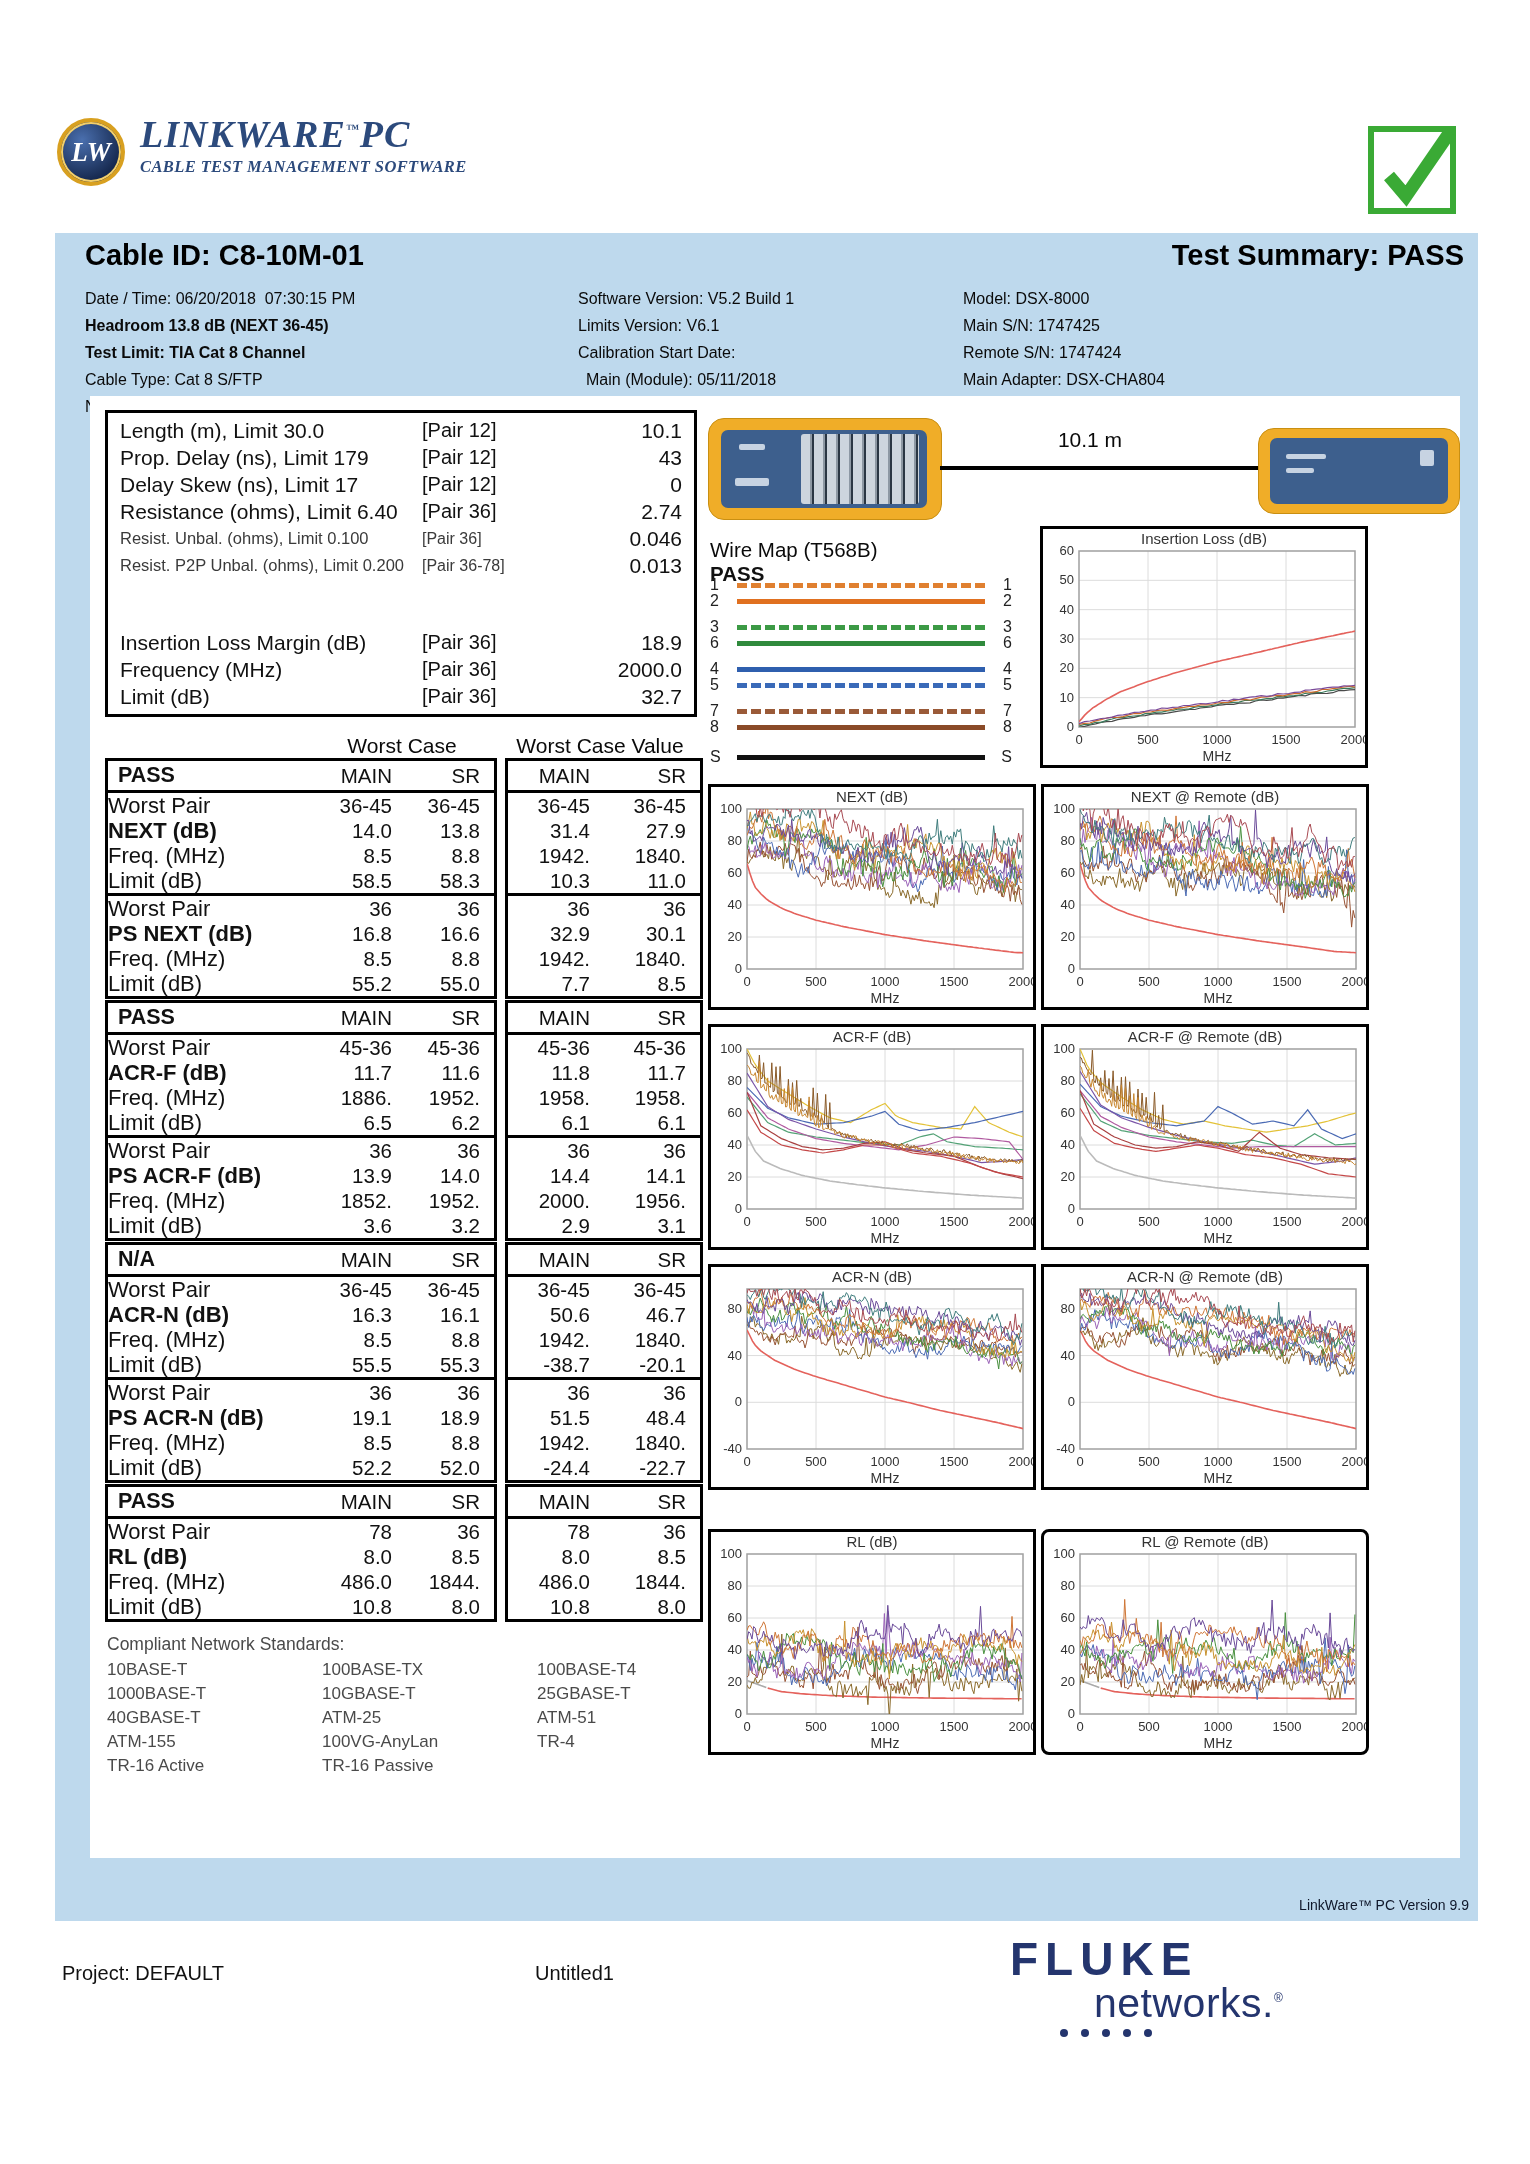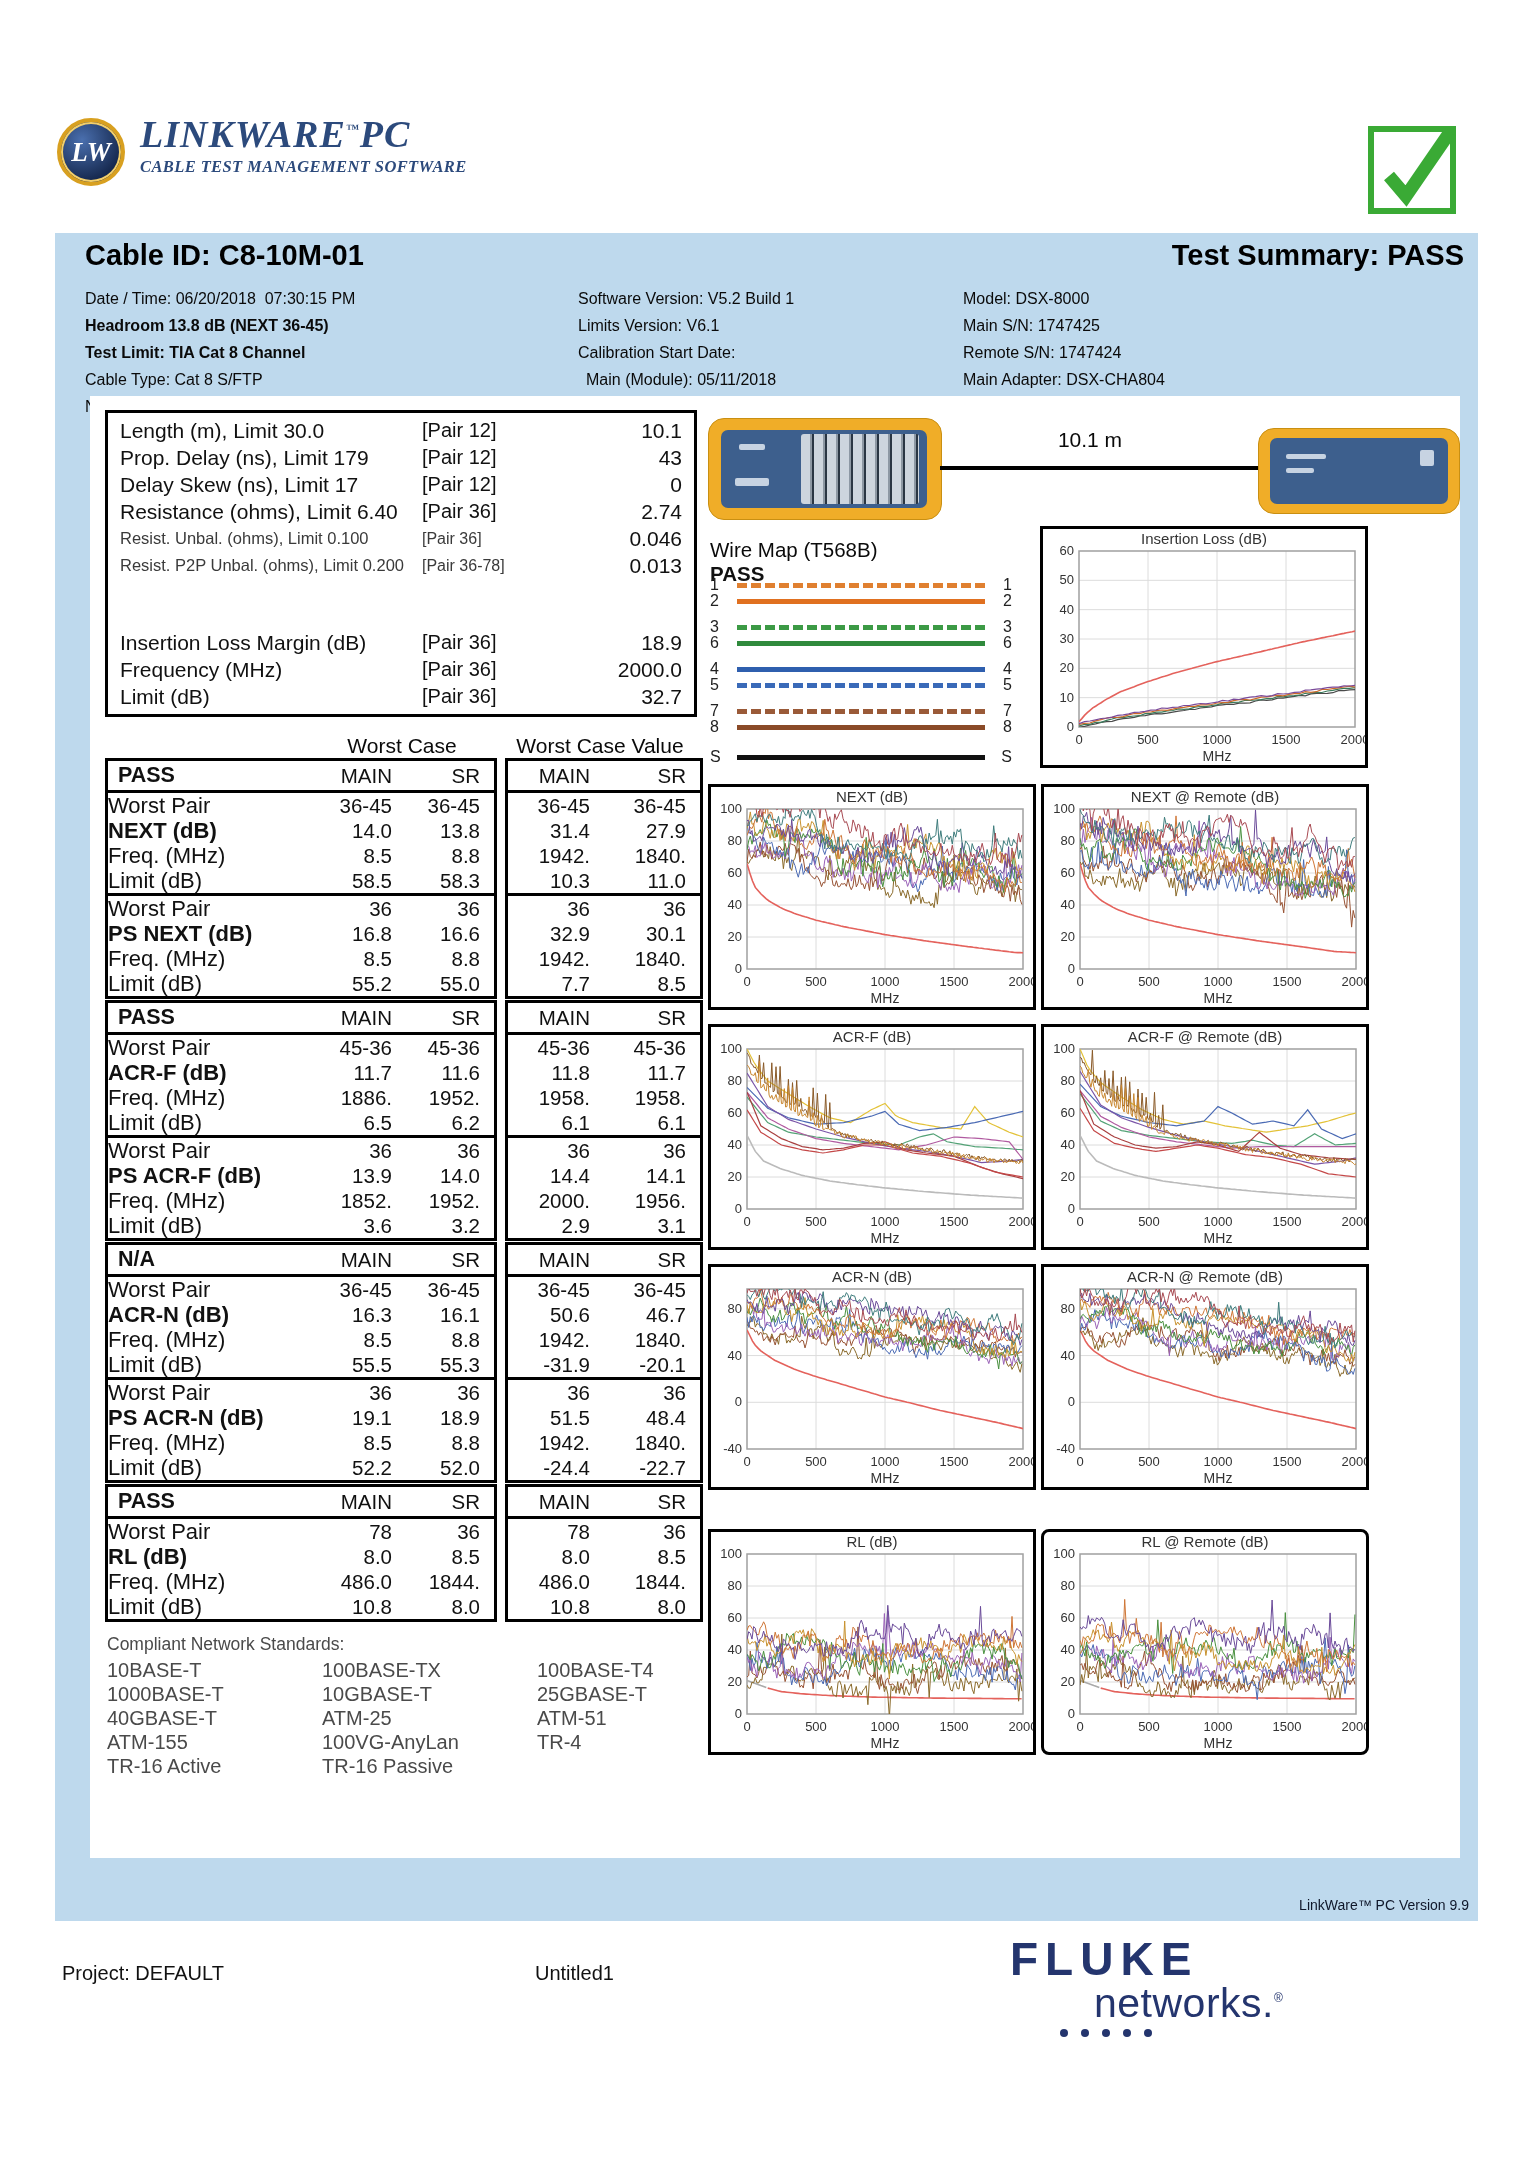--- a/index.html
+++ b/index.html
@@ -53,21 +53,21 @@
   .rt-head .col{font-size:20.5px;text-align:right;padding-right:14px;}
   .rt-row .lab{font-size:22px;}
   .rt-row .lab.b{font-weight:bold;}
   .rt-row .num{font-size:20.5px;text-align:right;padding-right:14px;}
   .sec2{border-top:3px solid #000;}
 
   
   .stds{position:absolute;left:17px;top:1238px;color:#4a4a4a;}
   .stds .t{font-size:17.5px;margin-bottom:3px;}
   .stds .cols{display:flex;}
-  .stds .c{width:215px;font-size:20px;line-height:24px;}
+  .stds .c{width:215px;font-size:17px;line-height:24px;}
 
   
   .wm{position:absolute;left:620px;top:142px;width:302px;height:230px;}
   .wm-title{font-size:20.5px;color:#0a0a0a;}
   .wm-status{font-size:20.5px;font-weight:bold;}
   .wm-row{position:absolute;left:0;right:0;height:14px;display:flex;align-items:center;}
   .wm-pin{width:20px;font-size:16px;color:#222;}
   .wm-pin.r{text-align:right;}
   .wm-wire{flex:1;height:5px;margin:0 7px;}
 
@@ -430,21 +430,21 @@
               </div>
               <div class="rt-row">
                 <span class="num">50.6</span>
                 <span class="num">46.7</span>
               </div>
               <div class="rt-row">
                 <span class="num">1942.</span>
                 <span class="num">1840.</span>
               </div>
               <div class="rt-row">
-                <span class="num">-31.9</span>
+                <span class="num">-38.7</span>
                 <span class="num">-20.1</span>
               </div>
             </div>
             <div class="sec2">
               <div class="rt-row">
                 <span class="num">36</span>
                 <span class="num">36</span>
               </div>
               <div class="rt-row">
                 <span class="num">51.5</span>

